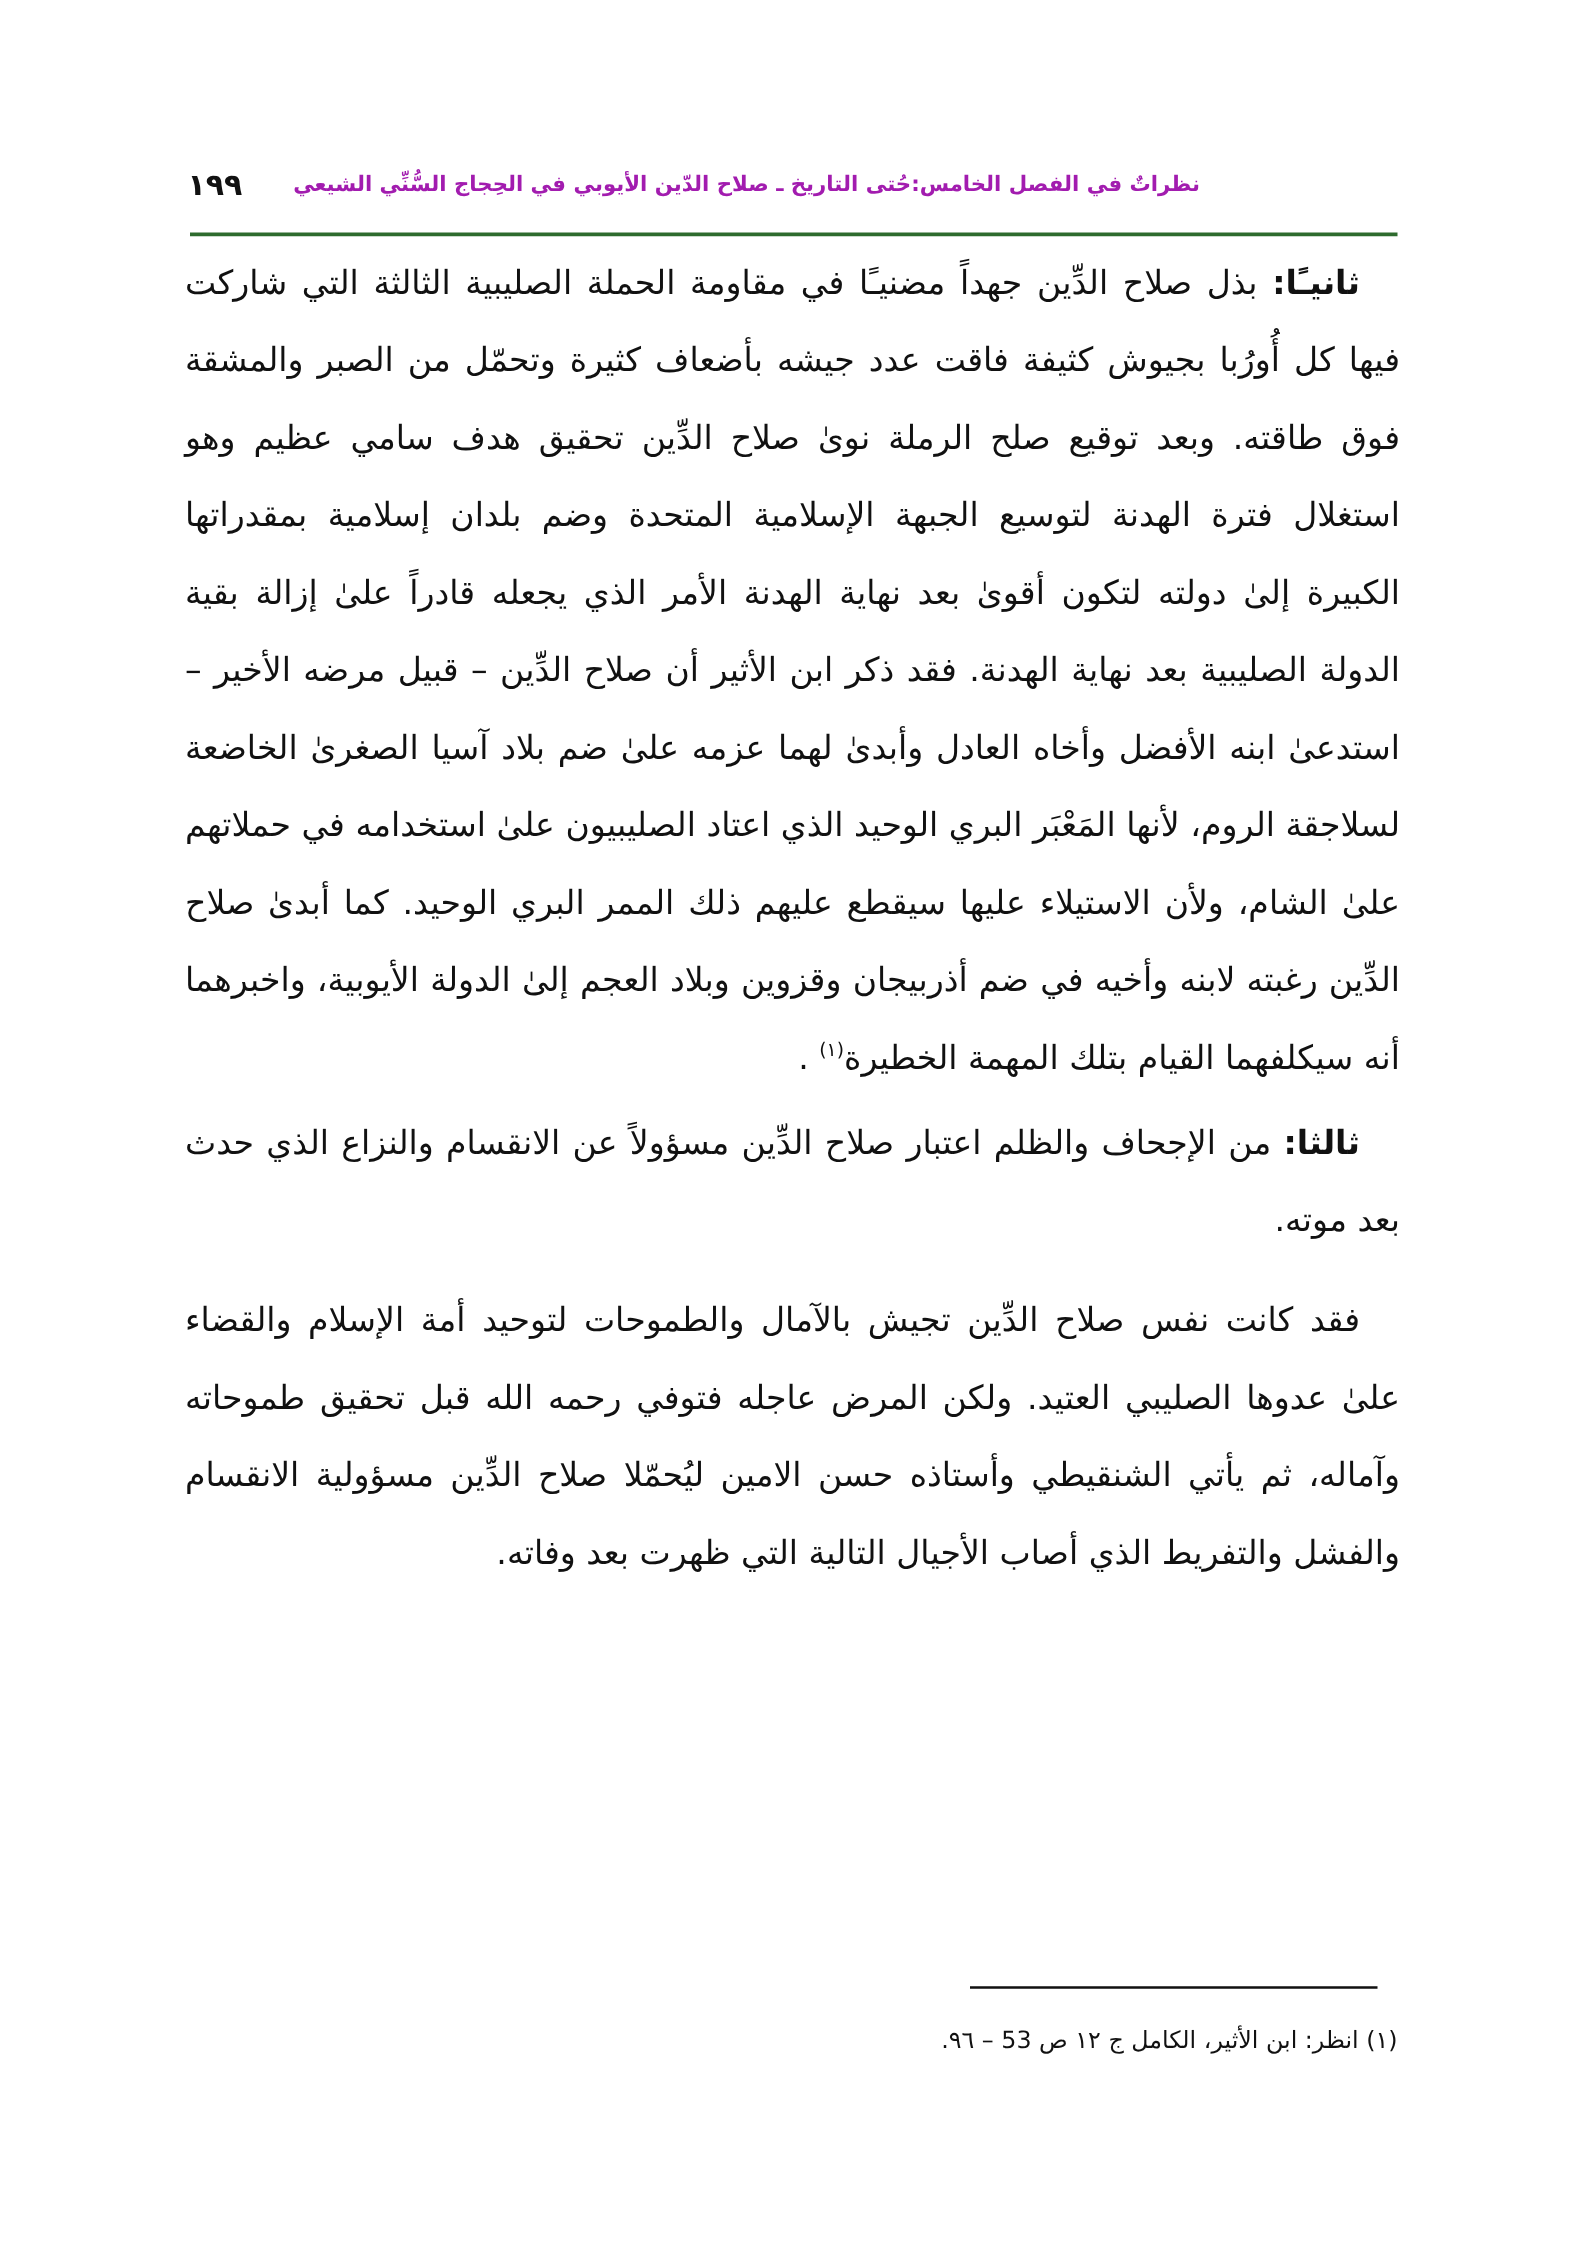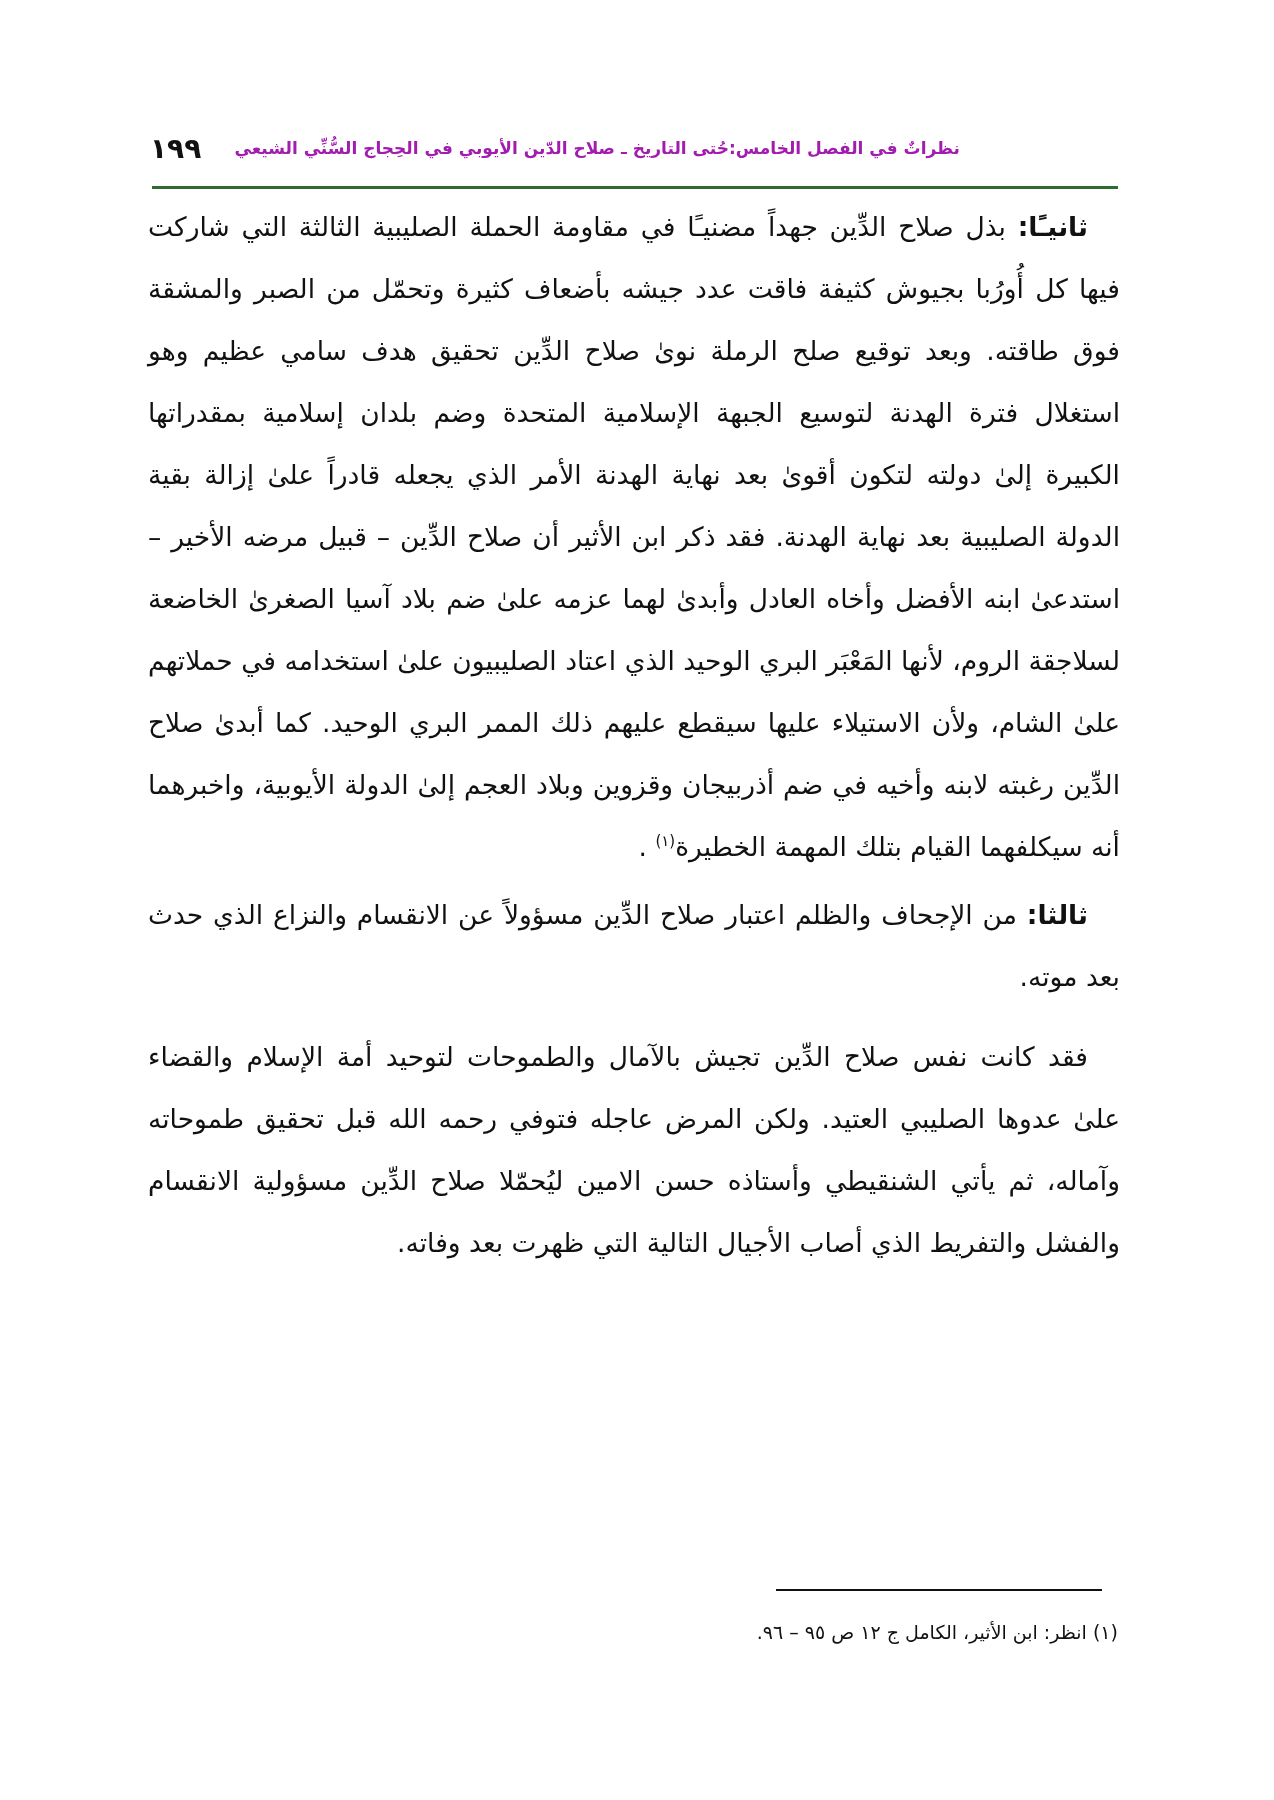--- a/index.html
+++ b/index.html
@@ -36,21 +36,21 @@
     .header-title {
       font-family: "DejaVu Sans", sans-serif;
       font-size: 17px;
       font-weight: bold;
       color: #a21caf;
       margin-right: 160px;
       white-space: nowrap;
     }
     .page-number {
       font-family: "DejaVu Sans", sans-serif;
-      font-size: 28px;
+      font-size: 24px;
       font-weight: bold;
       color: #111;
       letter-spacing: 2px;
     }
     .header-rule {
       position: absolute;
       top: 186px;
       left: 152px;
       width: 966px;
       height: 3px;
@@ -123,15 +123,15 @@
     </p>
     <p class="para">
       <span class="label-bold">ثالثا:</span><span> من الإجحاف والظلم اعتبار صلاح الدِّين مسؤولاً عن الانقسام والنزاع الذي حدث بعد موته.</span>
     </p>
     <p class="para tight">
       <span>فقد كانت نفس صلاح الدِّين تجيش بالآمال والطموحات لتوحيد أمة الإسلام والقضاء علىٰ عدوها الصليبي العتيد. ولكن المرض عاجله فتوفي رحمه الله قبل تحقيق طموحاته وآماله، ثم يأتي الشنقيطي وأستاذه حسن الامين ليُحمّلا صلاح الدِّين مسؤولية الانقسام والفشل والتفريط الذي أصاب الأجيال التالية التي ظهرت بعد وفاته.</span>
     </p>
   </div>
 
   <div class="footnote-rule"></div>
-  <div class="footnote">(١) انظر: ابن الأثير، الكامل ج ١٢ ص ٩٥ – ٩٦.</div>
+  <div class="footnote">(١) انظر: ابن الأثير، الكامل ج ١٢ ص 53 – ٩٦.</div>
 
 </div>
 
 </body></html>

